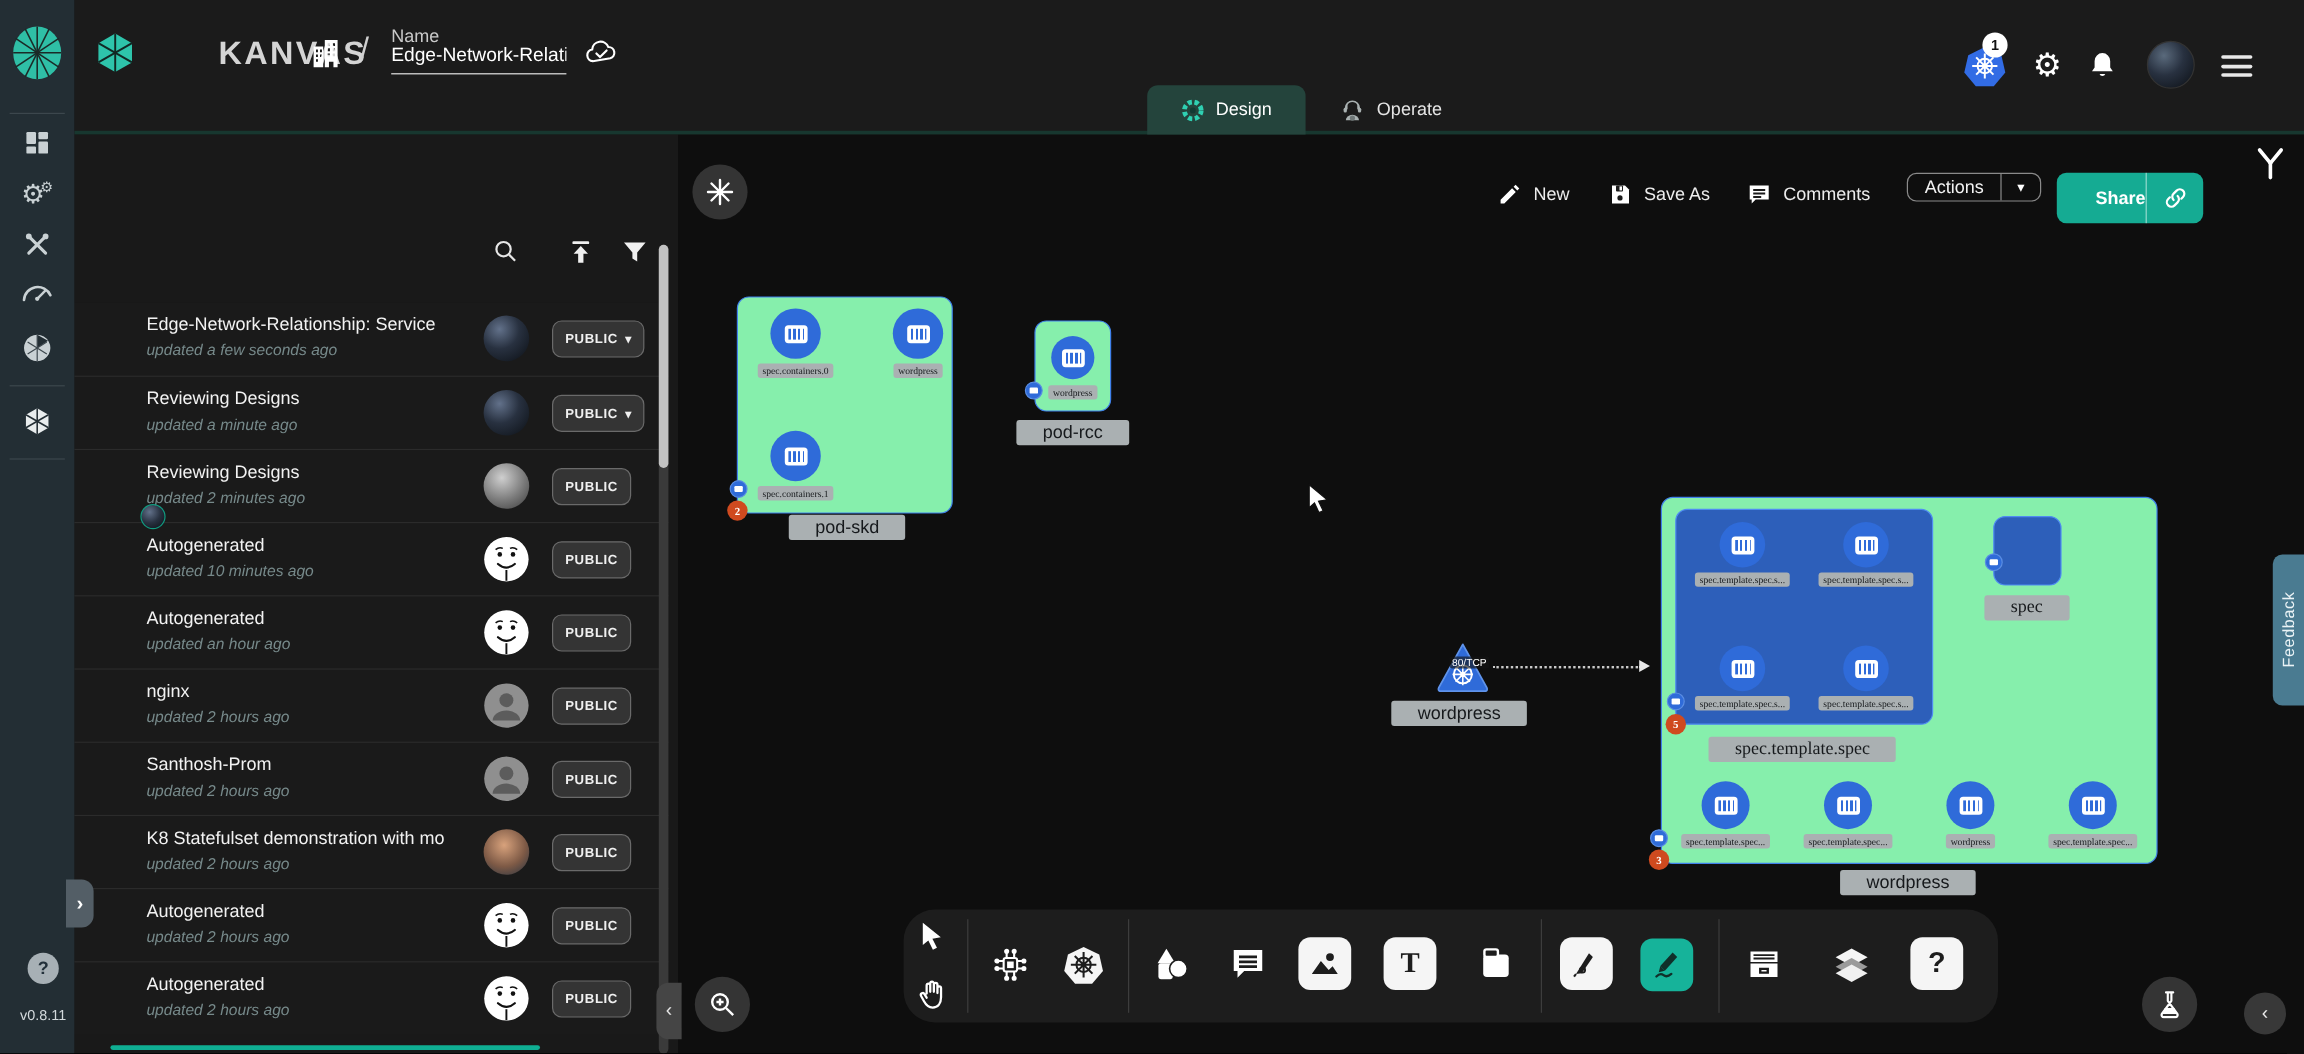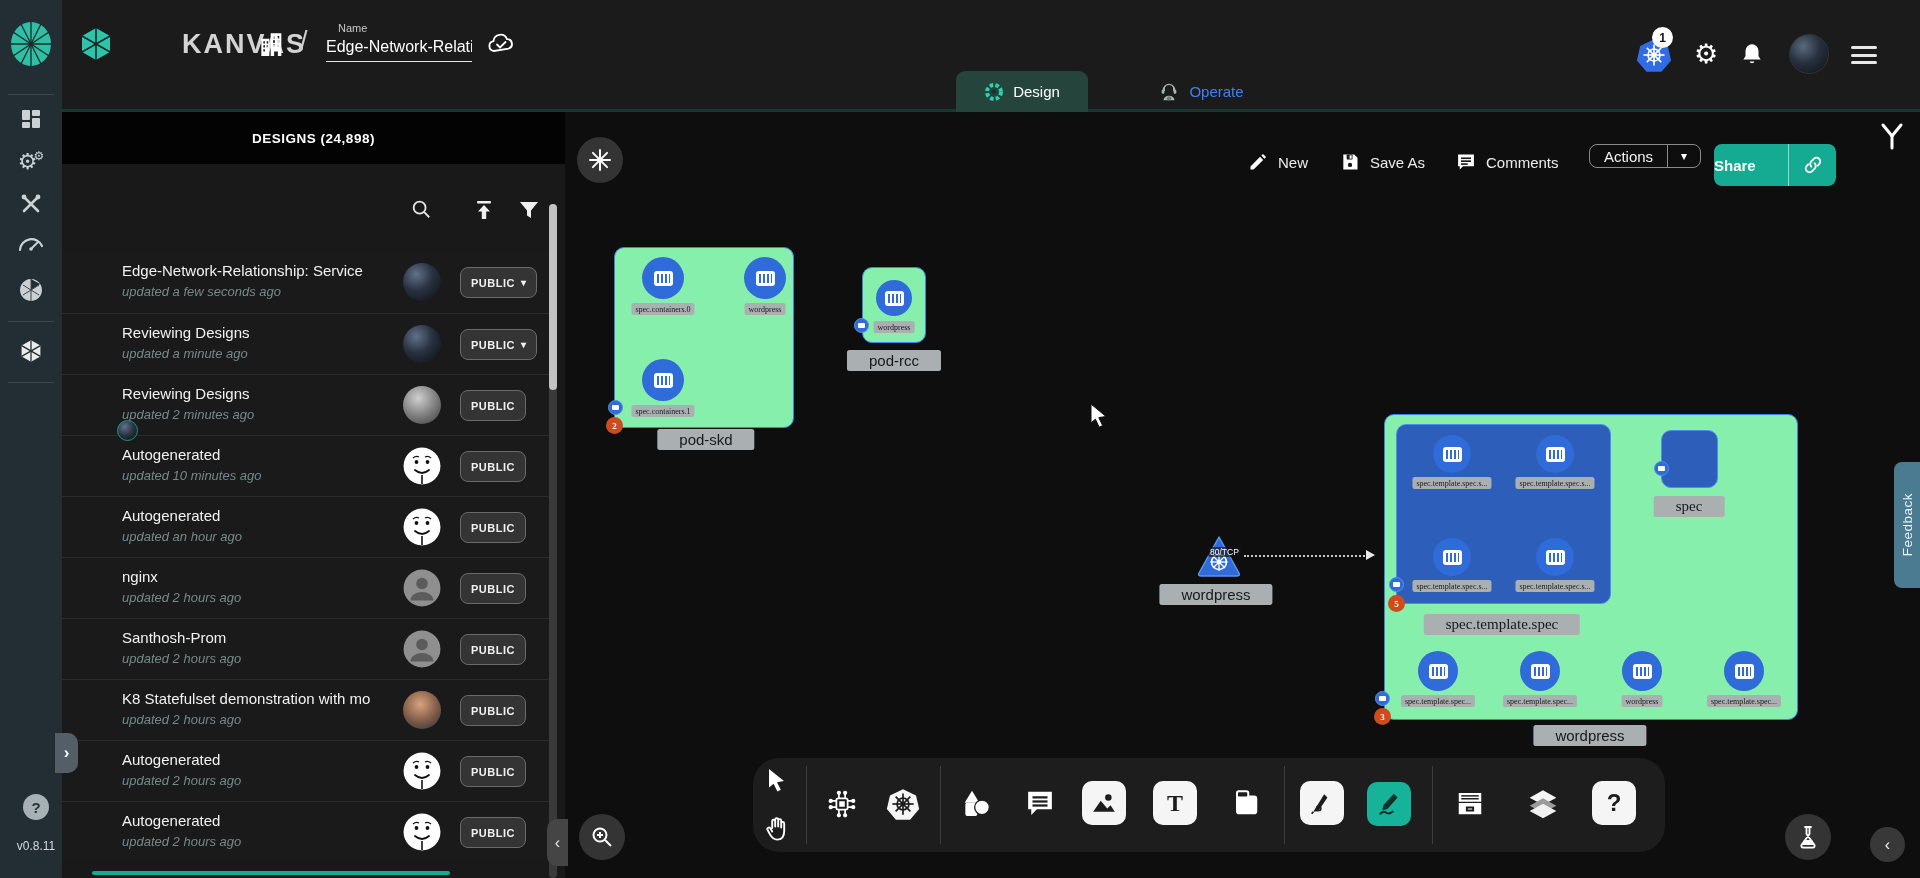--- a/index.html
+++ b/index.html
@@ -20,36 +20,36 @@
     color:#fff; font-size:17px; font-weight:bold; }
   .rail-help { position:absolute; left:23px; top:794px; width:26px; height:26px; border-radius:50%;
     background:#a7b0b5; color:#22303a; font-weight:bold; font-size:15px; display:flex; align-items:center; justify-content:center; }
   .rail-version { position:absolute; left:0; top:839px; width:72px; text-align:center; font-size:12px; color:#d4dadd; }
 
   
   #hdr { position:absolute; left:62px; top:0; width:1858px; height:112px; background:#1b1b1b;
     border-bottom:3px solid #17372f; z-index:40; }
   .brand-text { position:absolute; left:120px; top:29px; font-size:27px; font-weight:bold; color:#d4d4d4; letter-spacing:2px; }
   .hdr-slash { position:absolute; left:238px; top:26px; font-size:27px; color:#cfcfcf; font-weight:300; }
-  .name-label { position:absolute; left:264px; top:22px; font-size:11px; color:#c9c9c9;margin-left:12px; }
+  .name-label { position:absolute; left:264px; top:22px; font-size:15px; color:#c9c9c9; }
   .name-value { position:absolute; left:264px; top:38px; width:146px; font-size:16px; color:#fff; white-space:nowrap; overflow:hidden; }
   .name-underline { position:absolute; left:264px; top:61px; width:146px; height:1px; background:#e4e4e4; }
   .k8s-badge { position:absolute; left:1590px; top:27px; width:21px; height:21px; border-radius:50%;
     background:#fff; color:#111; font-size:12px; font-weight:bold; display:flex; align-items:center; justify-content:center; z-index:2; }
   .gear-glyph { position:absolute; left:1632px; top:38px; font-size:27px; color:#fff; }
   .avatar-hdr { position:absolute; left:1727px; top:34px; width:40px; height:40px; border-radius:50%;
     background:radial-gradient(circle at 35% 30%, #5a6a7c 0%, #283140 45%, #0b0f14 100%); border:1px solid #333; }
   .hamburger { position:absolute; left:1789px; top:46px; width:26px; height:18px; display:flex; flex-direction:column; justify-content:space-between; cursor:pointer; }
   .hamburger div { height:3px; background:#e8e8e8; border-radius:2px; }
 
   
   .tab { position:absolute; top:71px; height:41px; display:flex; align-items:center; justify-content:center; gap:9px;
     font-size:15px; cursor:pointer; }
   #tab-design { left:894px; width:132px; background:#24443c; border-radius:9px 9px 0 0; color:#fff; }
-  #tab-operate { left:1074px; width:130px; color:#3b82f6; }
+  #tab-operate { left:1032px; width:130px; color:#e5e5e5; }
 
   
   #panel { position:absolute; left:62px; top:112px; width:503px; height:766px; background:#191919; z-index:30; }
   .panel-title { position:absolute; left:0; top:0; width:100%; height:52px; background:#030303;
     display:flex; align-items:center; justify-content:center; font-size:13.5px; font-weight:bold; letter-spacing:.5px; color:#fff; }
   .search-input { position:absolute; left:30px; top:76px; width:356px; height:43px; background:#1e1e1e;
     border:1px solid #3f3f3f; border-radius:8px; color:#e6e6e6; font-size:15px; padding:0 40px 0 14px;
     font-family:"Liberation Sans", sans-serif; }
   .search-input::placeholder { color:#9a9a9a; }
   .search-ic { position:absolute; left:348px; top:86px; }
@@ -82,21 +82,21 @@
 
   
   .cv-action { position:absolute; top:152px; display:flex; align-items:center; gap:10px; font-size:15px; color:#ececec; cursor:pointer; z-index:10; }
   .btn-actions { position:absolute; left:1589px; top:144px; width:112px; height:24px; border:1px solid #8a8a8a; border-radius:8px;
     display:flex; align-items:center; z-index:10; cursor:pointer; }
   .btn-actions .lbl { width:77px; text-align:center; font-size:15px; color:#f2f2f2; }
   .btn-actions .sep { width:1px; height:100%; background:#8a8a8a; }
   .btn-actions .caret { flex:1; text-align:center; color:#fff; font-size:12px; }
   .btn-share { position:absolute; left:1714px; top:144px; width:122px; height:42px; background:#15ab93; border-radius:8px;
     display:flex; align-items:center; z-index:10; cursor:pointer; }
-  .btn-share .lbl { width:74px; text-align:left; font-size:15px; font-weight:600; color:#fff; }
+  .btn-share .lbl { width:74px; text-align:right; font-size:15px; font-weight:600; color:#fff; }
   .btn-share .sep { width:1px; height:100%; background:rgba(255,255,255,.55); }
   .btn-share .lnk { flex:1; display:flex; align-items:center; justify-content:center; }
 
   
   .cluster { position:absolute; background:#86efac; border:1.5px solid #3f80ea; border-radius:10px; z-index:4;font-family:Liberation Serif, serif; }
   .cluster-inner { position:absolute; background:#2d5fba; border:1.5px solid #4f8cf2; border-radius:10px; }
   .knode { position:absolute; border-radius:50%; background:#2f6bd9; display:flex; align-items:center; justify-content:center; }
   .cont-glyph { width:19px; height:15px; background:#fff; border-radius:3px; display:flex; align-items:center; justify-content:center; }
   .cont-glyph div { width:13px; height:9px;
     background:repeating-linear-gradient(90deg, #2f6bd9 0 2px, transparent 2px 4px); }
@@ -485,21 +485,20 @@
     <svg width="22" height="24" viewBox="0 0 22 24">
         <path d="M8 2 h6 M9.5 2 v7 L17.5 20 a1.8 1.8 0 0 1 -1.6 2.6 H6.1 A1.8 1.8 0 0 1 4.5 20 L12.5 9 V2" fill="none" stroke="#fff" stroke-width="1.8" stroke-linecap="round" stroke-linejoin="round"></path>
         <path d="M7 15 h8 l2.2 5 H5 Z" fill="#fff"></path>
       </svg>
   </div>
   <div class="circ-btn" style="left:1870px; top:827px; width:35px; height:35px; background:#383838;">
     <span style="font-size:16px; color:#eee;">‹</span>
   </div>
 
   <div id="panel">
-    <div class="panel-title">DESIGNS (24,898)</div>
     <div class="search-ic">
       <svg width="22" height="22" viewBox="0 0 24 24">
           <g stroke="#e6e6e6" stroke-width="2" fill="none">
             <circle cx="10.5" cy="10.5" r="6.5"></circle>
             <line x1="15.5" y1="15.5" x2="21" y2="21"></line>
           </g>
         </svg>
     </div>
     <div class="panel-tool" style="left:409px;">
       <svg width="24" height="24" viewBox="0 0 24 24">

